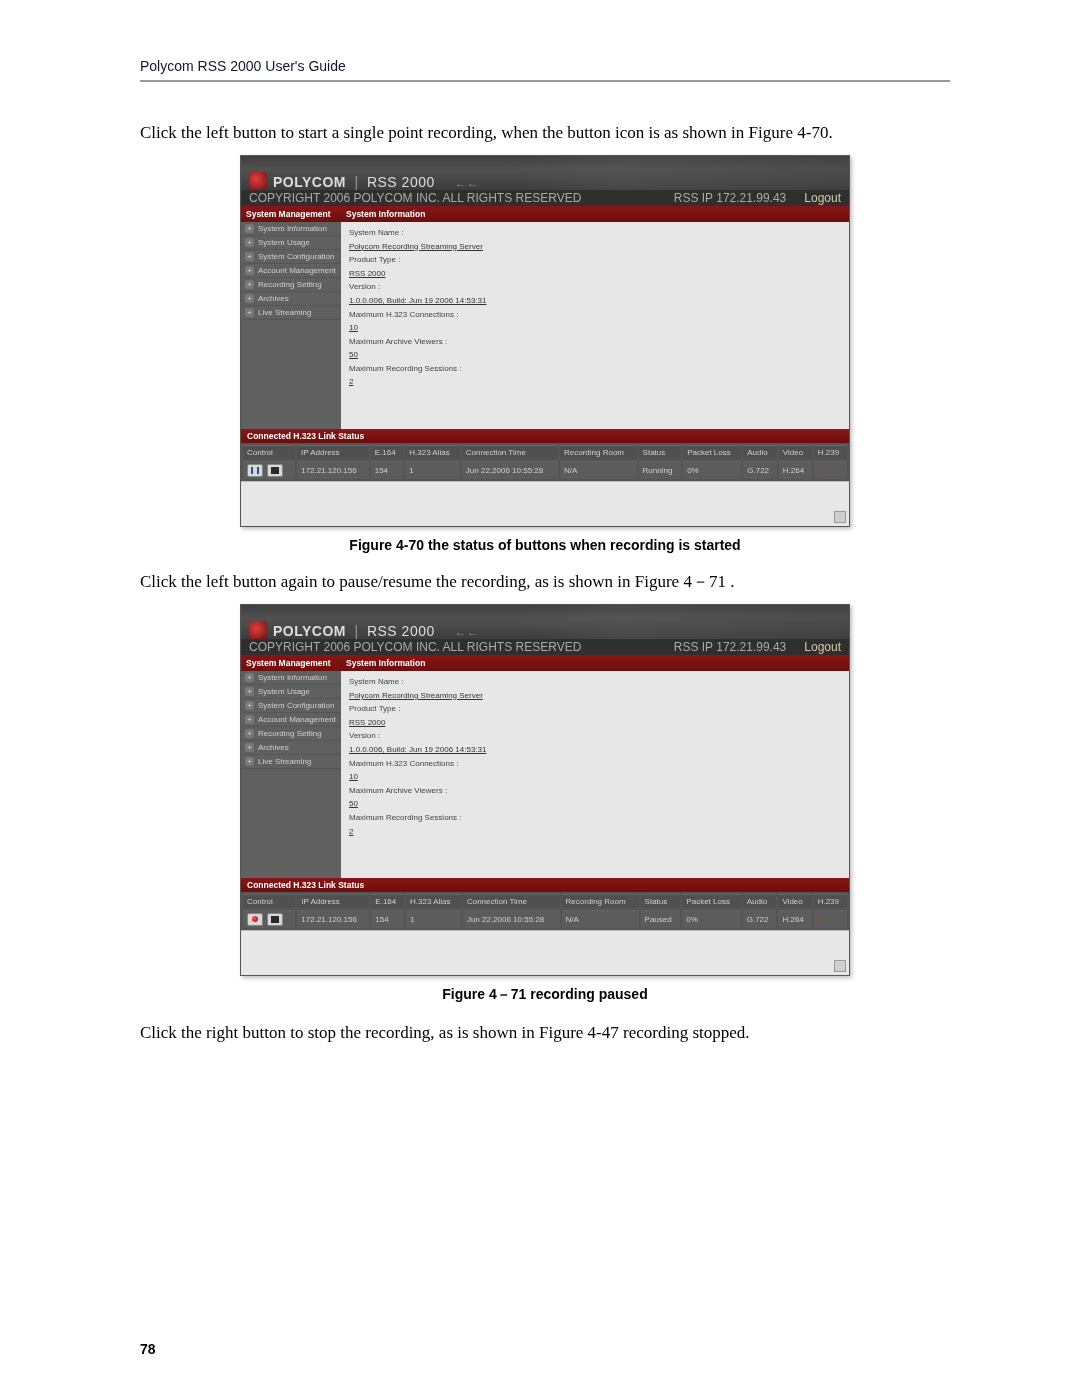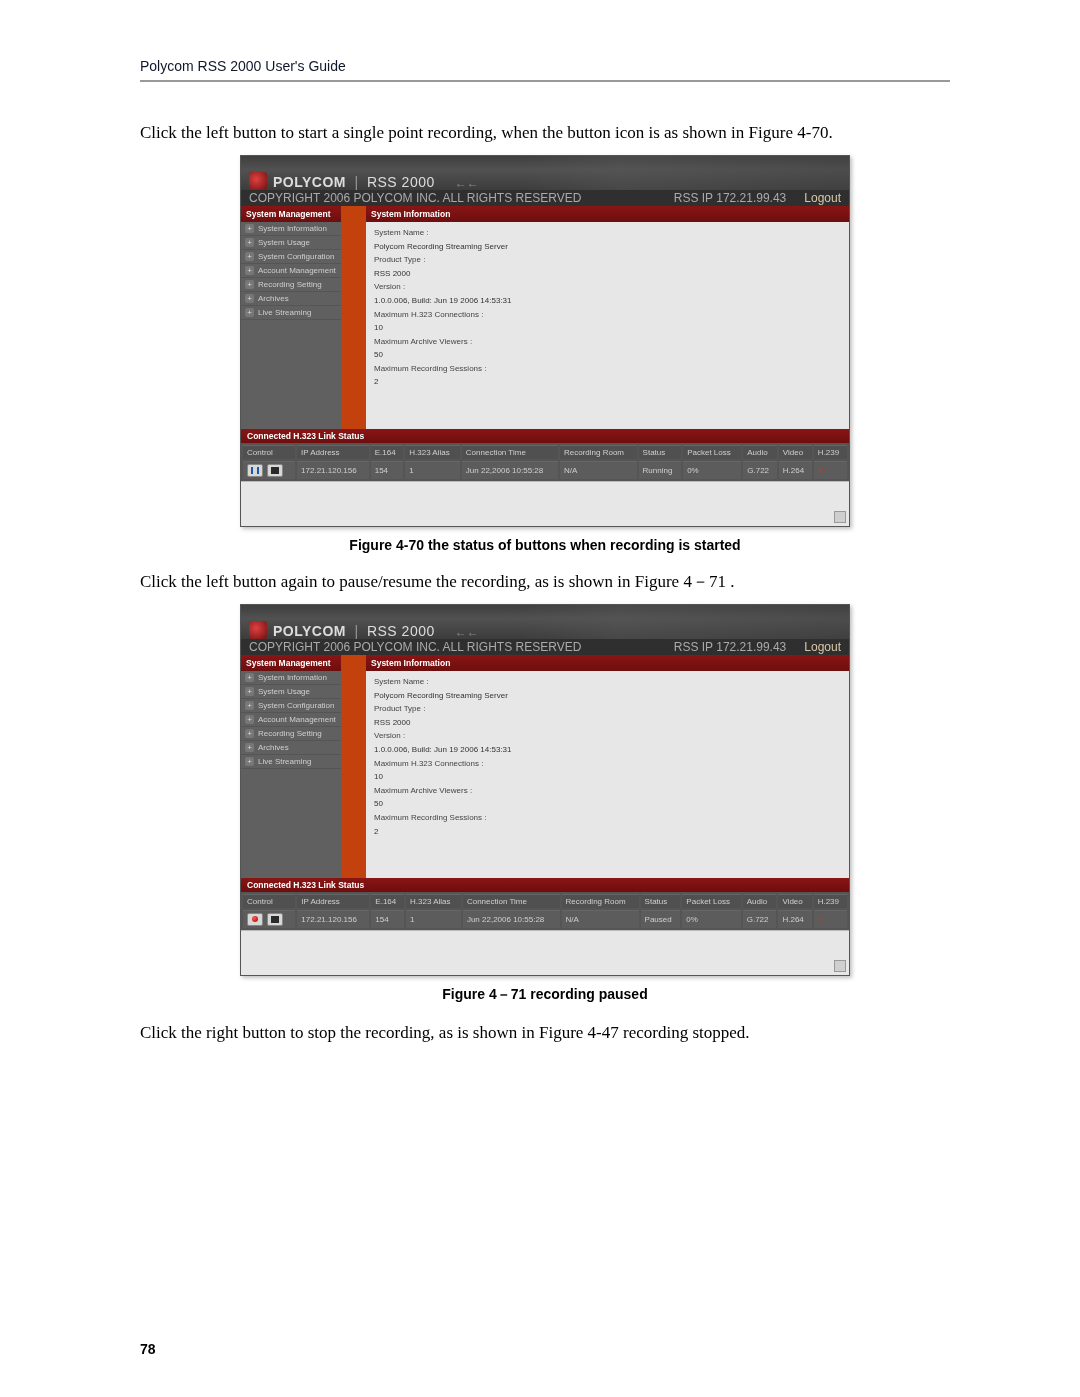--- a/index.html
+++ b/index.html
@@ -99,21 +99,20 @@
     align-items: center;
     padding: 0 8px;
   }
   .app-subbar .right { margin-left:auto; display:flex; gap:18px; }
   .app-subbar .logout { color:#d8c8a8; }
 
   .app-body {
     display: flex;
     background: #c2410c;
     min-height: 200px;
-    gap: 25px;
   }
   .sidebar {
     width: 100px;
     background: #606060;
   }
   .sidebar-header, .content-header {
     background: linear-gradient(#8a1515,#6d0e0e);
     color: #fff;
     font-weight: bold;
     font-size: 8.5px;
@@ -144,21 +143,21 @@
     background:#e7e7e7;
     display:flex;
     flex-direction:column;
   }
   .info-table {
     padding: 4px 8px 40px 8px;
     color:#333;
   }
   .info-row { display:flex; font-size:8px; line-height:1.7;flex-direction:column; }
   .info-row .k { width: 130px; color:#444; }
-  .info-row .v { color:#333; }
+  .info-row .v { color:#333;text-decoration:underline; }
 
   .link-status-bar {
     background: linear-gradient(#8a1515,#6d0e0e);
     color:#fff;
     font-weight:bold;
     font-size:8.5px;
     padding:2px 6px;
     width: 100%;
     box-sizing:border-box;
   }

